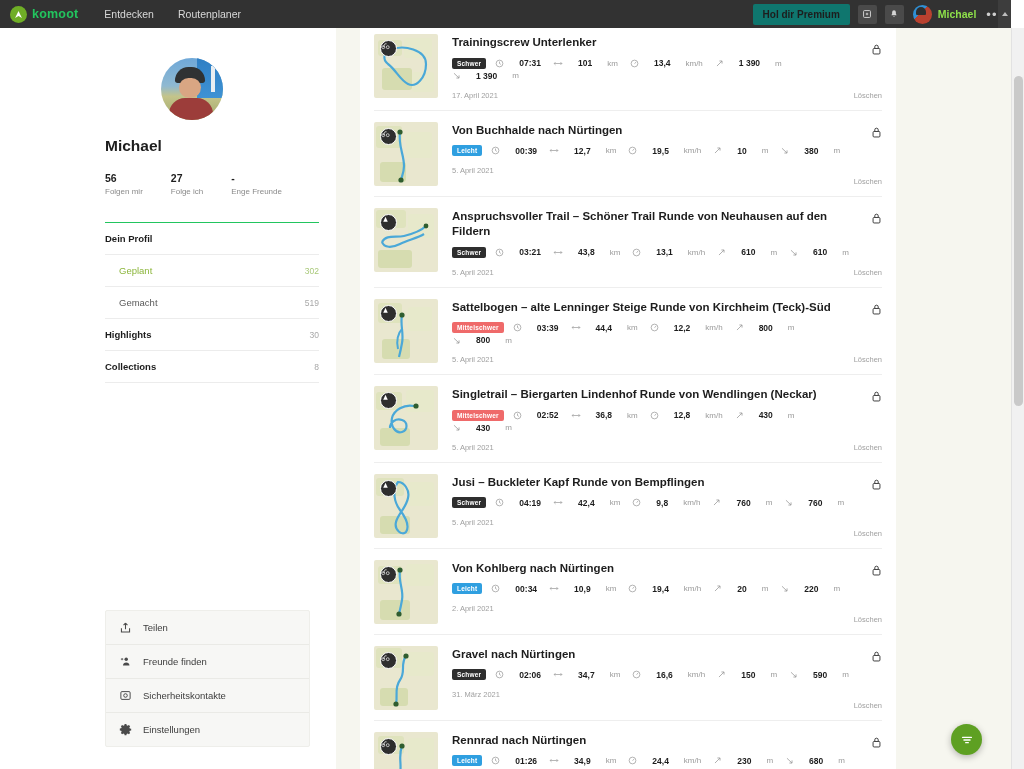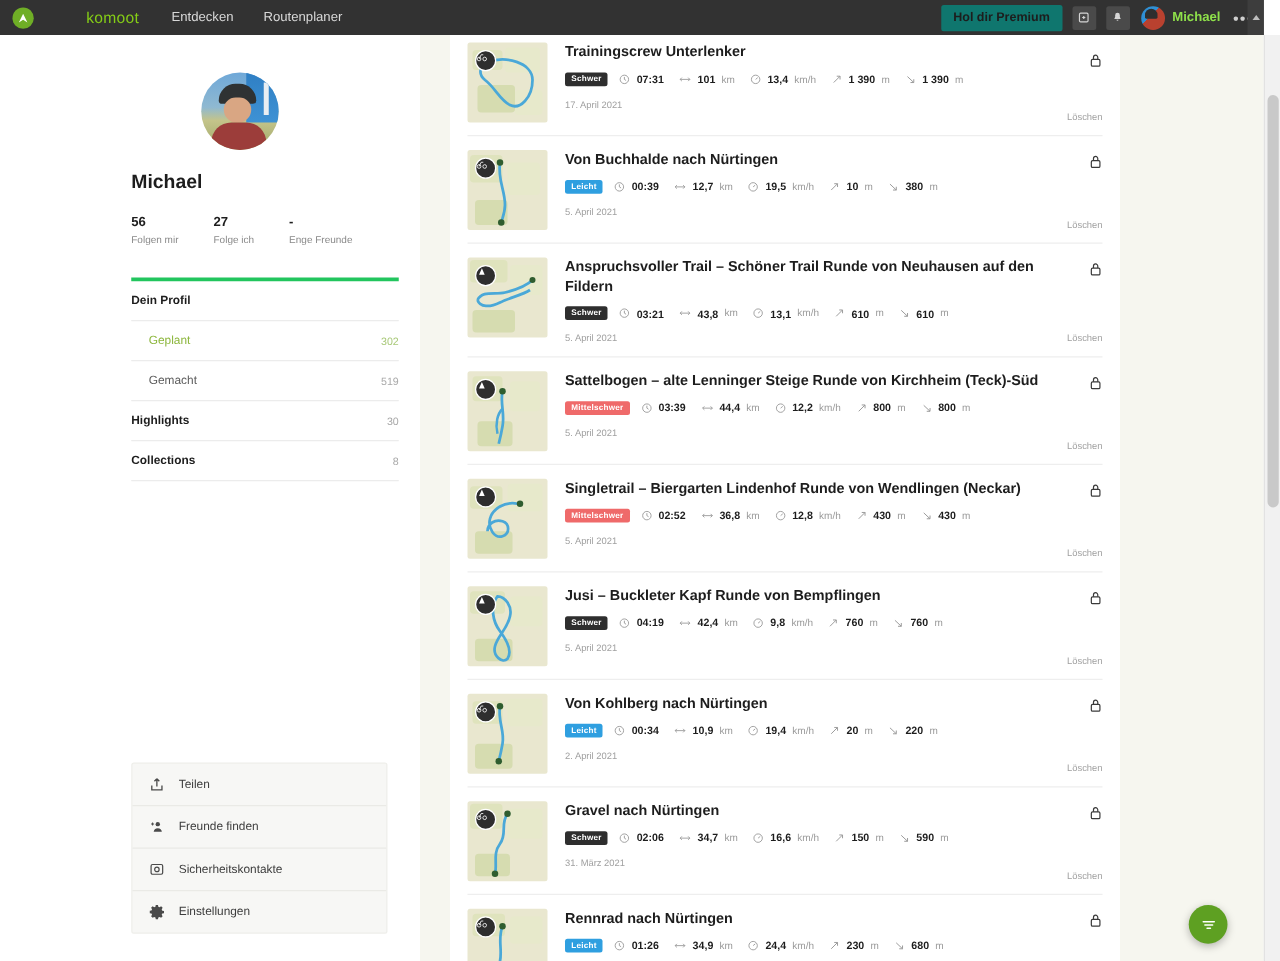--- a/index.html
+++ b/index.html
@@ -15,21 +15,21 @@
   .topbar {
     position: absolute; top: 0; left: 0; width: 1011px; height: 28px;
     background: #323232; display: flex; align-items: center; padding: 0 8px 0 10px;
   }
   .brand { display: flex; align-items: center; gap: 5px; margin-right: 26px; }
   .brand-logo {
     width: 17px; height: 17px; border-radius: 50%;
     background: #6fae26; display: flex; align-items: center; justify-content: center;
   }
   .brand-logo svg { display: block; }
-  .brand-name { color: #84cc16; font-size: 12.5px; font-weight: normal; letter-spacing: .2px; margin-left: 37px; }
+  .brand-name { color: #22c55e; font-size: 12.5px; font-weight: bold; letter-spacing: .2px; }
   .nav-link {
     color: #d8d8d8; font-size: 10.5px; margin-right: 24px; white-space: nowrap;
     text-decoration: none; cursor: pointer;
   }
   .nav-spacer { flex: 1; }
   .premium-btn {
     background: #0f766e; color: #1d1d1d; font-size: 10px; font-weight: bold;
     border: none; border-radius: 2px; padding: 5px 10px; cursor: pointer; white-space: nowrap;
   }
   .icon-btn {
@@ -108,21 +108,21 @@
   .stats { display: flex; margin: 17px 0 0 17px; }
   .stat { margin-right: 28px; }
   .stat-num { font-size: 10.5px; font-weight: bold; color: #1d1d1d; }
   .stat-label { font-size: 8px; color: #8a8a8a; margin-top: 3px; white-space: nowrap; }
 
   .nav-list { margin: 26px 17px 0 17px; }
   .nav-row {
     display: flex; align-items: center; justify-content: space-between;
     padding: 10px 0; border-bottom: 1px solid #ececec; cursor: pointer;
   }
-  .nav-row.first { border-top: 3px solid #22c55e; }
+  .nav-row.first { border-top: 1px solid #22c55e; }
   .nav-row-label { font-size: 9.5px; font-weight: bold; color: #1d1d1d; }
   .nav-row-label.sub { font-weight: normal; color: #5a5a5a; padding-left: 14px; }
   .nav-row-label.active { color: #8cb63c; font-weight: normal; padding-left: 14px; }
   .nav-row-count { font-size: 8.5px; color: #a8a8a8; }
   .nav-row-count.active { color: #a9c97a; }
 
   .bottom-menu {
     position: absolute; left: 17px; bottom: 22px; width: 205px;
     background: #f7f7f5; border: 1px solid #eeeeea; border-radius: 2px;
   }
@@ -165,21 +165,21 @@
     margin-top: 1px;
   }
   .meta { display: flex; align-items: center; flex-wrap: wrap; gap: 2px; margin-top: 7px; }
   .badge {
     font-size: 6.5px; font-weight: bold; color: #ffffff; border-radius: 2px;
     padding: 2px 5px; margin-right: 7px; white-space: nowrap; letter-spacing: .2px;
   }
   .badge.schwer { background: #2e2e2e; }
   .badge.leicht { background: #2f9fe0; }
   .badge.mittel { background: #ef6a6a; }
-  .mstat { display: flex; align-items: center; gap: 5px; margin-right: 10px; white-space: nowrap; }
+  .mstat { display: flex; align-items: center; gap: 15px; margin-right: 10px; white-space: nowrap; }
   .mstat .mv { font-size: 8.5px; font-weight: bold; color: #1d1d1d; }
   .mstat .mu { font-size: 8px; color: #9a9a9a; }
   .mstat svg { display: block; color: #9a9a9a; flex: none; }
   .tour-foot { display: flex; align-items: center; justify-content: space-between; margin-top: 10px; }
   .tour-date { font-size: 7.5px; color: #a0a0a0; }
   .tour-delete { font-size: 7.5px; color: #a0a0a0; cursor: pointer; }
   .lock {
     position: absolute; right: 0; top: 14px; color: #3a3a3a; cursor: pointer;
   }
 

